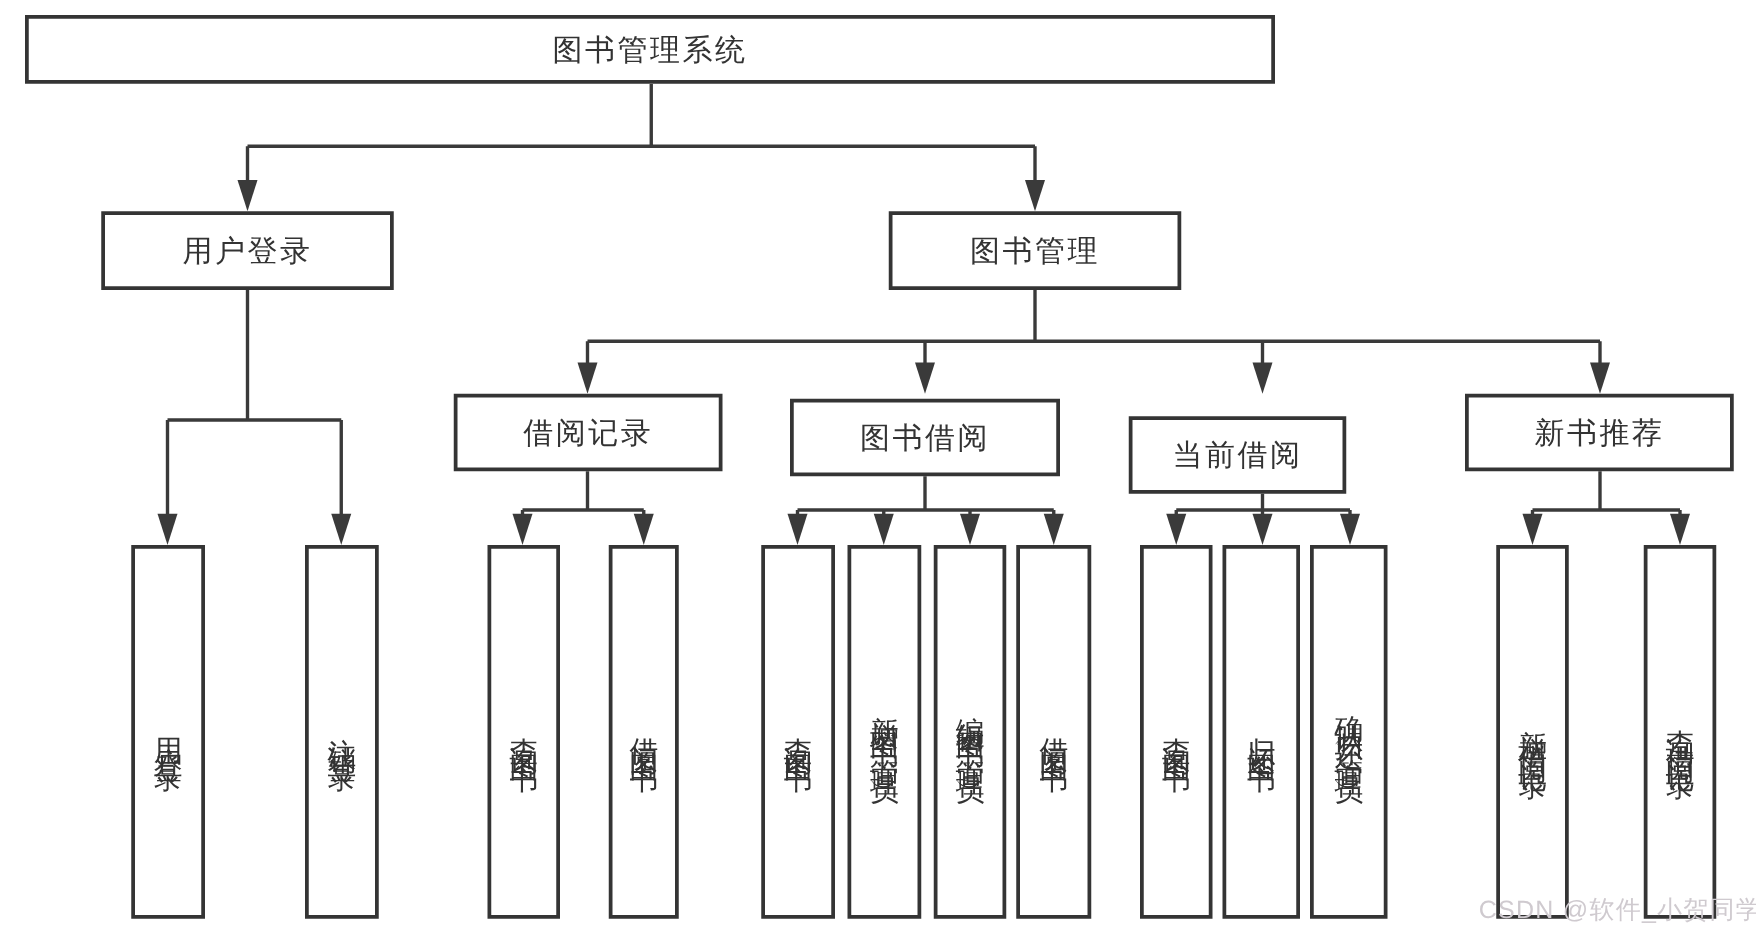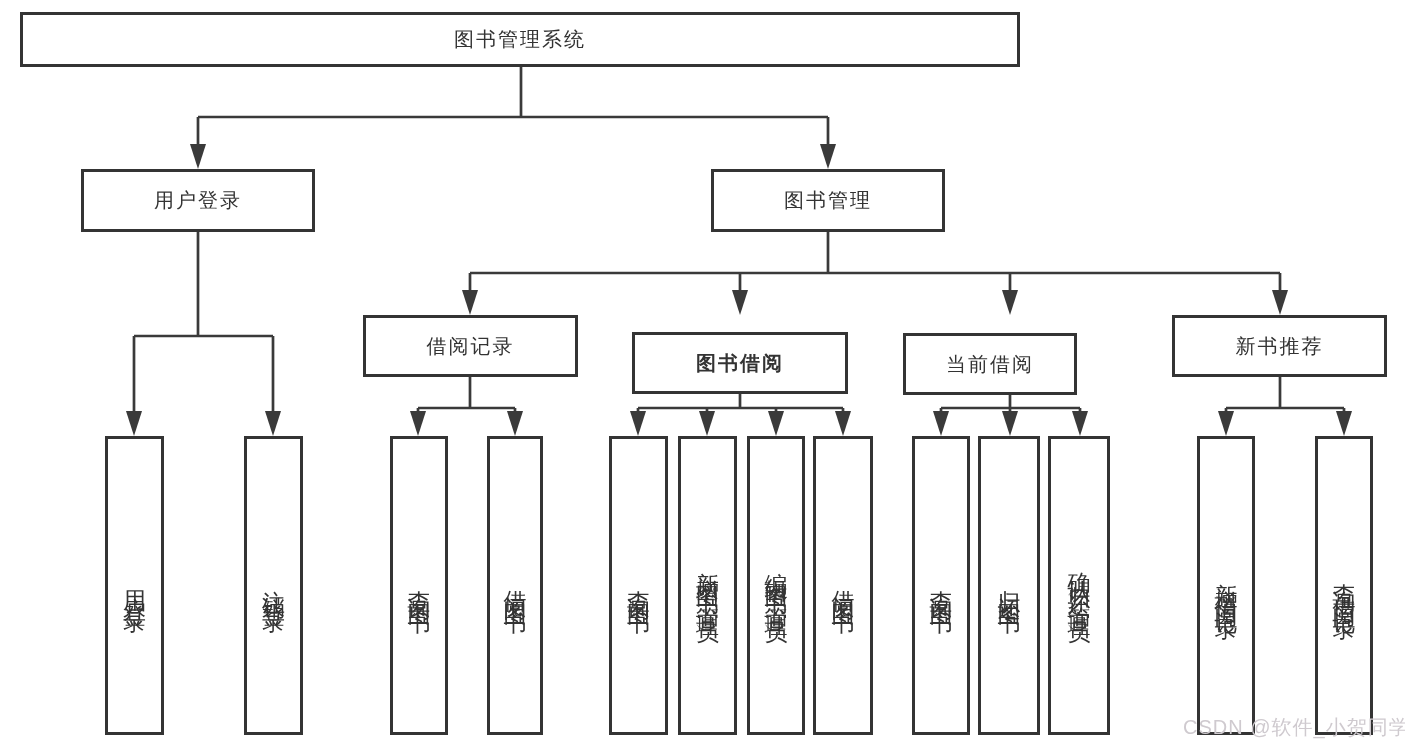--- a/index.html
+++ b/index.html
@@ -31,21 +31,21 @@
   }
   .connector polygon { fill: var(--line); }
   .hnode {
     position: absolute;
     box-sizing: border-box;
     border: 3px solid var(--border);
     background: var(--background);
     display: flex;
     align-items: center;
     justify-content: center;
-    font-size: 20px;
+    font-size: 24px;
     letter-spacing: 2px;
     color: var(--text);
     z-index: 2;
   }
   .vnode {
     position: absolute;
     box-sizing: border-box;
     border: 3px solid var(--border);
     background: var(--background);
     display: flex;
@@ -120,21 +120,21 @@
   <div class="hnode" style="left:81px; top:169px; width:234px; height:63px;">
     <span>用户登录</span>
   </div>
   <div class="hnode" style="left:711px; top:169px; width:234px; height:63px;">
     <span>图书管理</span>
   </div>
 
   <div class="hnode" style="left:363px; top:315px; width:215px; height:62px;">
     <span>借阅记录</span>
   </div>
-  <div class="hnode" style="left:632px; top:332px; width:216px; height:62px;font-weight:bold;">
+  <div class="hnode" style="left:632px; top:319px; width:216px; height:62px;">
     <span>图书借阅</span>
   </div>
   <div class="hnode" style="left:903px; top:333px; width:174px; height:62px;">
     <span>当前借阅</span>
   </div>
   <div class="hnode" style="left:1172px; top:315px; width:215px; height:62px;">
     <span>新书推荐</span>
   </div>
 
   <div class="vnode" style="left:105px; top:436px; width:59px; height:299px;">

